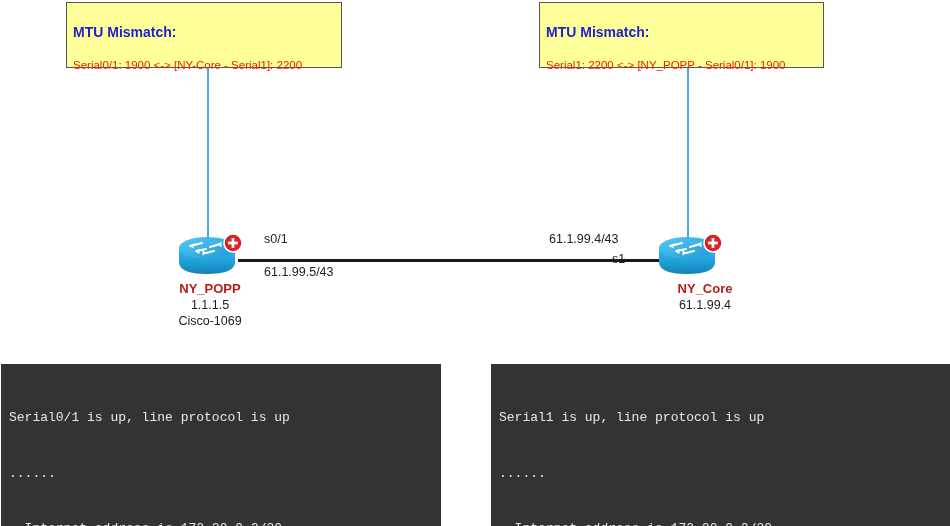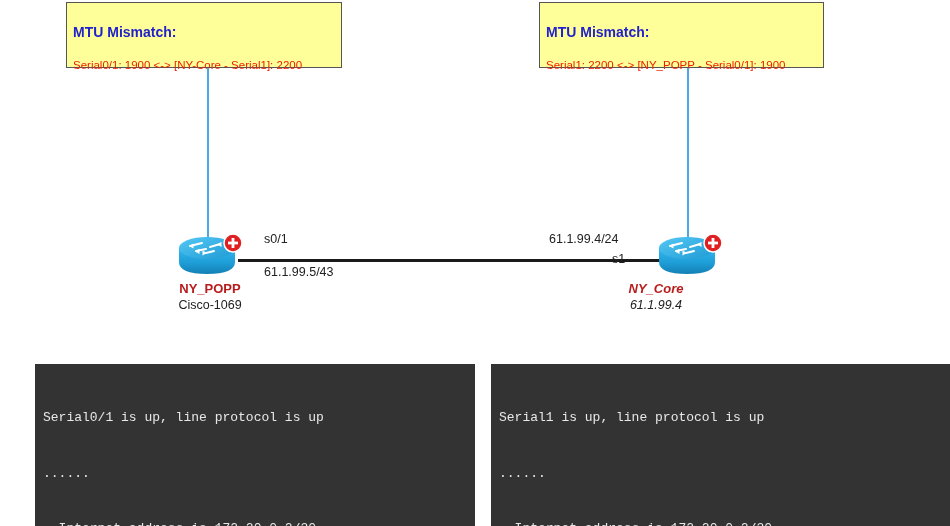--- a/index.html
+++ b/index.html
@@ -156,20 +156,21 @@
     <g>
       <circle cx="57" cy="11" r="9" fill="#e02020" stroke="#ffffff" stroke-width="1.5"></circle>
       <rect x="55.6" y="6" width="2.8" height="10" fill="#ffffff"></rect>
       <rect x="52" y="9.6" width="10" height="2.8" fill="#ffffff"></rect>
     </g>
   </svg>
 </div>
 
 <div class="node-labels" style="left:130px; top:281px;">
   <div class="node-name">NY_POPP</div>
+  <div class="node-sub">1.1.1.5</div>
   <div class="node-sub">Cisco-1069</div>
 </div>
 
 <div class="router" style="left:656px; top:232px;">
   <svg width="66" height="46" viewBox="0 0 66 46" xmlns="http://www.w3.org/2000/svg">
     <defs>
       <linearGradient id="bodyGradR" x1="0" y1="0" x2="0" y2="1">
         <stop offset="0%" stop-color="#33b5ee"></stop>
         <stop offset="55%" stop-color="#1e9fd8"></stop>
         <stop offset="100%" stop-color="#1380b4"></stop>
@@ -192,31 +193,31 @@
       <path d="M31,21 l4.5,-2.6 l0,5.2 Z" stroke="none" transform="rotate(180 31,21)"></path>
     </g>
     <g>
       <circle cx="57" cy="11" r="9" fill="#e02020" stroke="#ffffff" stroke-width="1.5"></circle>
       <rect x="55.6" y="6" width="2.8" height="10" fill="#ffffff"></rect>
       <rect x="52" y="9.6" width="10" height="2.8" fill="#ffffff"></rect>
     </g>
   </svg>
 </div>
 
-<div class="node-labels" style="left:576px; top:281px;font-style:italic;">
+<div class="node-labels" style="left:625px; top:281px;">
   <div class="node-name">NY_Core</div>
   <div class="node-sub">61.1.99.4</div>
 </div>
 
 <div class="link-label" style="left:264px; top:232px;">s0/1</div>
 <div class="link-label" style="left:264px; top:265px;">61.1.99.5/43</div>
-<div class="link-label" style="left:549px; top:232px;">61.1.99.4/24</div>
+<div class="link-label" style="left:549px; top:232px;">61.1.99.4/43</div>
 <div class="link-label" style="left:612px; top:252px;">s1</div>
 
-<div class="terminal" style="left:1px; top:364px; width:440px; height:162px;margin-left:34px;">
+<div class="terminal" style="left:1px; top:364px; width:440px; height:162px;">
   <div class="term-line">Serial0/1 is up, line protocol is up</div>
   <div class="term-line">......</div>
   <div class="term-line">  Internet address is 172.20.0.2/30</div>
   
   
   
 </div>
 
 <div class="terminal" style="left:491px; top:364px; width:504px; height:162px;">
   <div class="term-line">Serial1 is up, line protocol is up</div>

